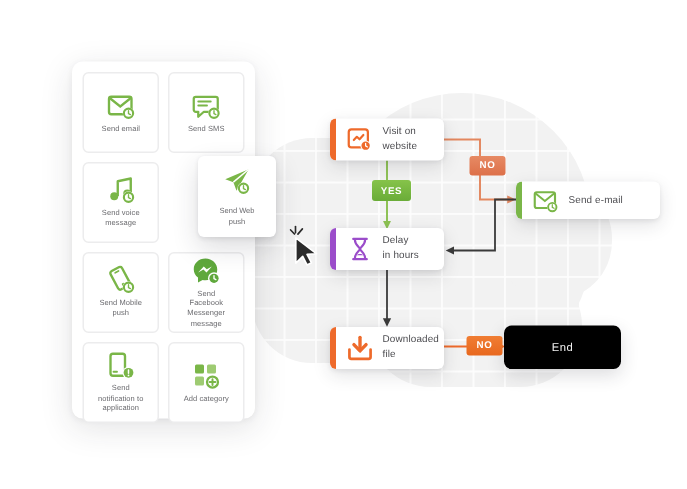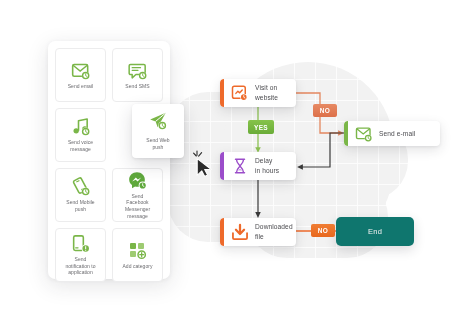--- a/index.html
+++ b/index.html
@@ -123,21 +123,21 @@
 
   #node-visit      { left: 220px; top: 79px;  width: 76px; height: 28px; }
   #node-delay      { left: 220px; top: 152px; width: 76px; height: 28px; }
   #node-download   { left: 220px; top: 218px; width: 76px; height: 28px; }
   #node-sendemail  { left: 344px; top: 121px; width: 96px; height: 25px; }
 
   .end-node {
     position: absolute;
     left: 336px; top: 217px;
     width: 78px; height: 29px;
-    background: #0f766e;
+    background: #000000;
     border-radius: 5px;
     display: flex; align-items: center; justify-content: center;
     box-shadow: 0 4px 12px rgba(40,40,50,.16);
     z-index: 5;
   }
   .end-node .txt { color: #f3f3f3; font-size: 7.5px; letter-spacing: .3px; }
 
   
   .badge {
     position: absolute;

